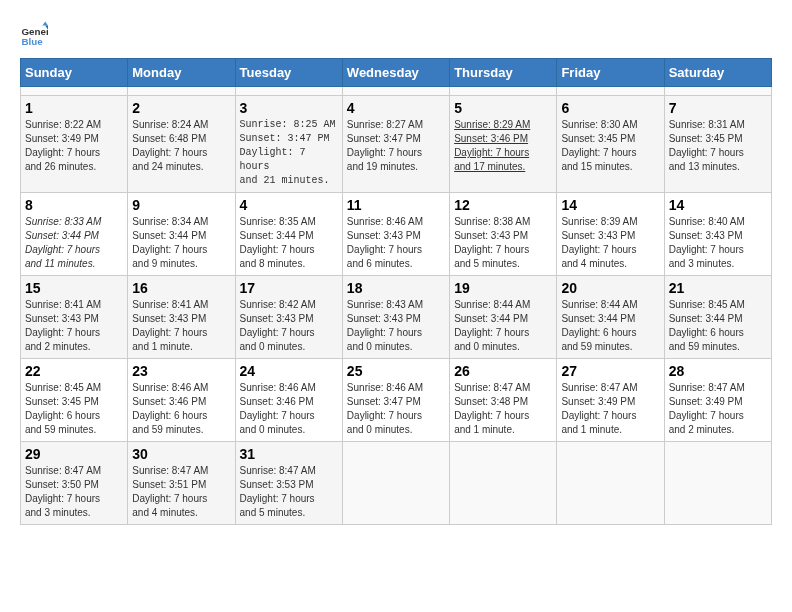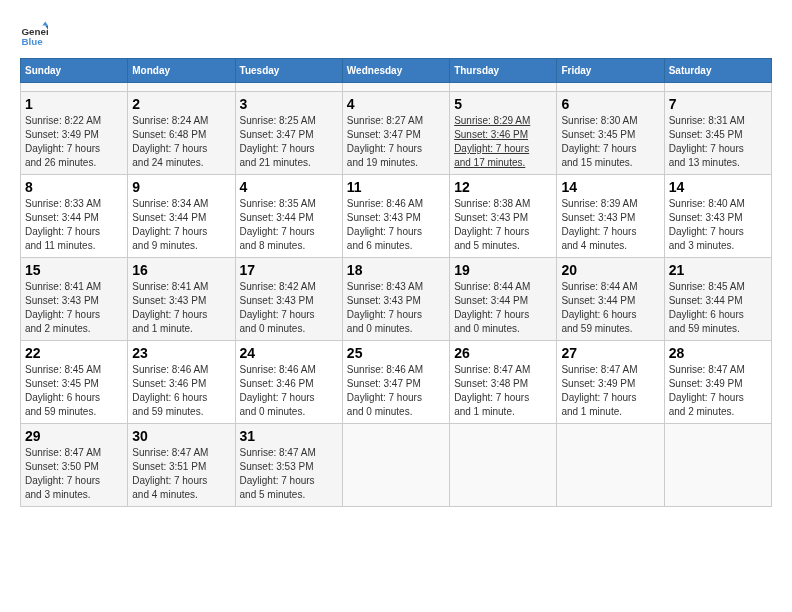--- a/index.html
+++ b/index.html
@@ -40,21 +40,21 @@
     table {
       width: 100%;
       border-collapse: collapse;
       font-size: 11px;
     }
     thead tr th {
       background-color: #3a7abf;
       color: #fff;
       padding: 6px 4px;
       text-align: left;
-      font-size: 10px;
+      font-size: 13px;
       font-weight: bold;
       border: 1px solid #2c6aa0;
     }
     tbody tr td {
       border: 1px solid #ccc;
       padding: 4px;
       vertical-align: top;
       width: 14.28%;
       min-height: 80px;
     }
@@ -133,21 +133,21 @@
         </td>
         <td>
           <span class="day-number">2</span>
           <div class="day-detail" style="white-space: pre-line;">Sunrise: 8:24 AM
 Sunset: 6:48 PM
 Daylight: 7 hours
 and 24 minutes.</div>
         </td>
         <td>
           <span class="day-number">3</span>
-          <div class="day-detail" style="white-space: pre-line;">Sunrise: 8:25 AM
+          <div class="day-detail" style="white-space: pre-line; font-family: Liberation Mono, monospace;">Sunrise: 8:25 AM
 Sunset: 3:47 PM
 Daylight: 7 hours
 and 21 minutes.</div>
         </td>
         <td>
           <span class="day-number">4</span>
           <div class="day-detail" style="white-space: pre-line;">Sunrise: 8:27 AM
 Sunset: 3:47 PM
 Daylight: 7 hours
 and 19 minutes.</div>
@@ -170,21 +170,21 @@
           <span class="day-number">7</span>
           <div class="day-detail" style="white-space: pre-line;">Sunrise: 8:31 AM
 Sunset: 3:45 PM
 Daylight: 7 hours
 and 13 minutes.</div>
         </td>
       </tr>
       <tr>
         <td>
           <span class="day-number">8</span>
-          <div class="day-detail" style="white-space: pre-line;">Sunrise: 8:33 AM
+          <div class="day-detail" style="white-space: pre-line; font-style: italic;">Sunrise: 8:33 AM
 Sunset: 3:44 PM
 Daylight: 7 hours
 and 11 minutes.</div>
         </td>
         <td>
           <span class="day-number">9</span>
           <div class="day-detail" style="white-space: pre-line;">Sunrise: 8:34 AM
 Sunset: 3:44 PM
 Daylight: 7 hours
 and 9 minutes.</div>

